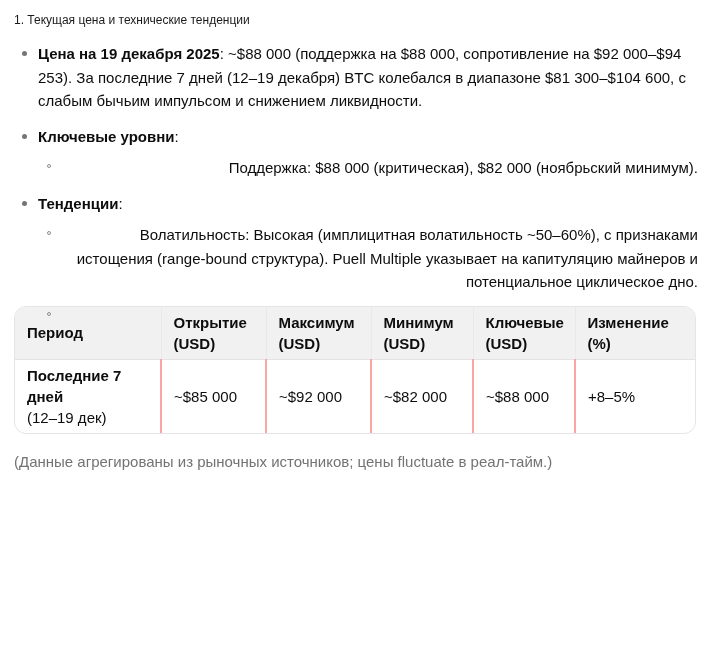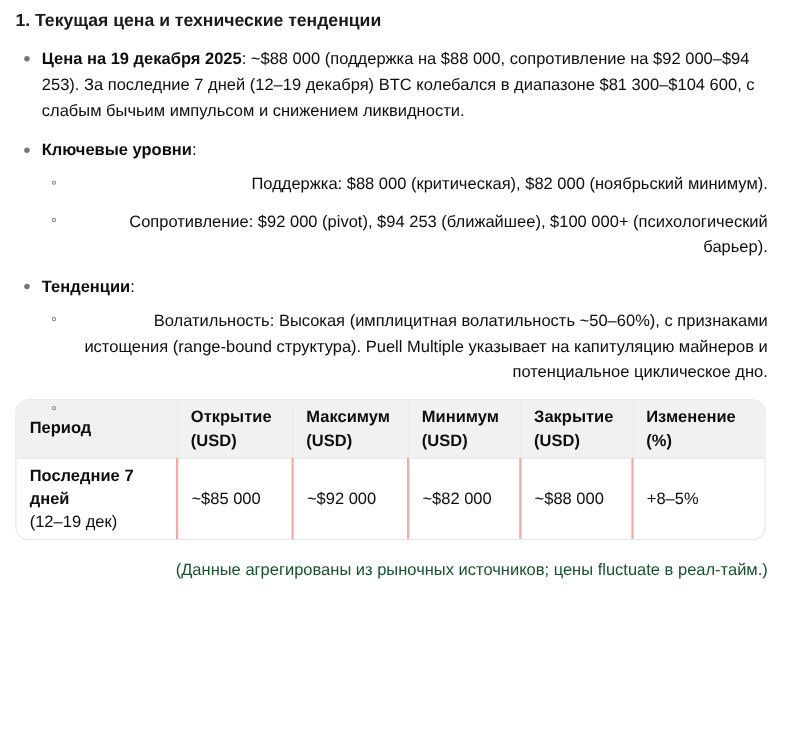--- a/index.html
+++ b/index.html
@@ -10,22 +10,22 @@
     background: #ffffff;
     color: #0d0d0d;
     font-family: "Liberation Sans", "DejaVu Sans", sans-serif;
     font-size: 15px;
     line-height: 23.5px;
     overflow: hidden;
   }
   .page { padding: 10px 16px 0 14px; }
 
   h3.heading {
-    font-size: 16px;
-    font-weight: 700;
+    font-size: 12px;
+    font-weight: 400;
     margin: 0 0 12px 0;
     line-height: 20px;
     color: #1a1a1a;
   }
 
   ul { list-style: none; margin: 0; padding: 0; }
   ul.l1 > li {
     position: relative;
     padding-left: 24px;
     margin-bottom: 12px;
@@ -93,22 +93,21 @@
     border-right: 2px solid #fca5a5;
     height: 52px;
   }
   table.price-table tbody td:last-child { border-right: none; }
   table.price-table tbody tr:last-child td { border-bottom: none; }
   .cell-line { display: block; }
 
   p.footnote {
     margin: 16px 0 0 0;
     line-height: 23.5px;
-    color: #14532d;
-    text-align: right;
+    color: #737373;
   }
 </style>
 </head>
 <body>
 
 <div class="page">
 
   <h3 class="heading">1. Текущая цена и технические тенденции</h3>
 
   <ul class="l1">
@@ -118,24 +117,20 @@
       <span class="bold">Цена на 19 декабря 2025</span><span>: ~$88 000 (поддержка на $88 000, сопротивление на $92 000–$94 253). За последние 7 дней (12–19 декабря) BTC колебался в диапазоне $81 300–$104 600, с слабым бычьим импульсом и снижением ликвидности.</span>
     </li>
 
     <li>
       <span class="bullet-dot"></span>
       <span class="bold">Ключевые уровни</span><span>:</span>
       <ul class="l2">
         <li>
           <span class="bullet-ring"></span>
           <span>Поддержка: $88 000 (критическая), $82 000 (ноябрьский минимум).</span>
-        </li>
-        <li>
-          <span class="bullet-ring"></span>
-          <span>Сопротивление: $92 000 (pivot), $94 253 (ближайшее), $100 000+ (психологический барьер).</span>
         </li>
       </ul>
     </li>
 
     <li>
       <span class="bullet-dot"></span>
       <span class="bold">Тенденции</span><span>:</span>
       <ul class="l2">
         <li>
           <span class="bullet-ring"></span>
@@ -158,21 +153,21 @@
           <col class="c4">
           <col class="c5">
           <col class="c6">
       </colgroup>
       <thead>
         <tr>
           <th>Период</th>
           <th>Открытие (USD)</th>
           <th>Максимум (USD)</th>
           <th>Минимум (USD)</th>
-          <th>Закрытие (USD)</th>
+          <th>Ключевые (USD)</th>
           <th>Изменение (%)</th>
         </tr>
       </thead>
       <tbody>
         <tr>
           <td>
             <span class="cell-line bold">Последние 7 дней</span>
             <span class="cell-line">(12–19 дек)</span>
           </td>
           <td>~$85 000</td>

